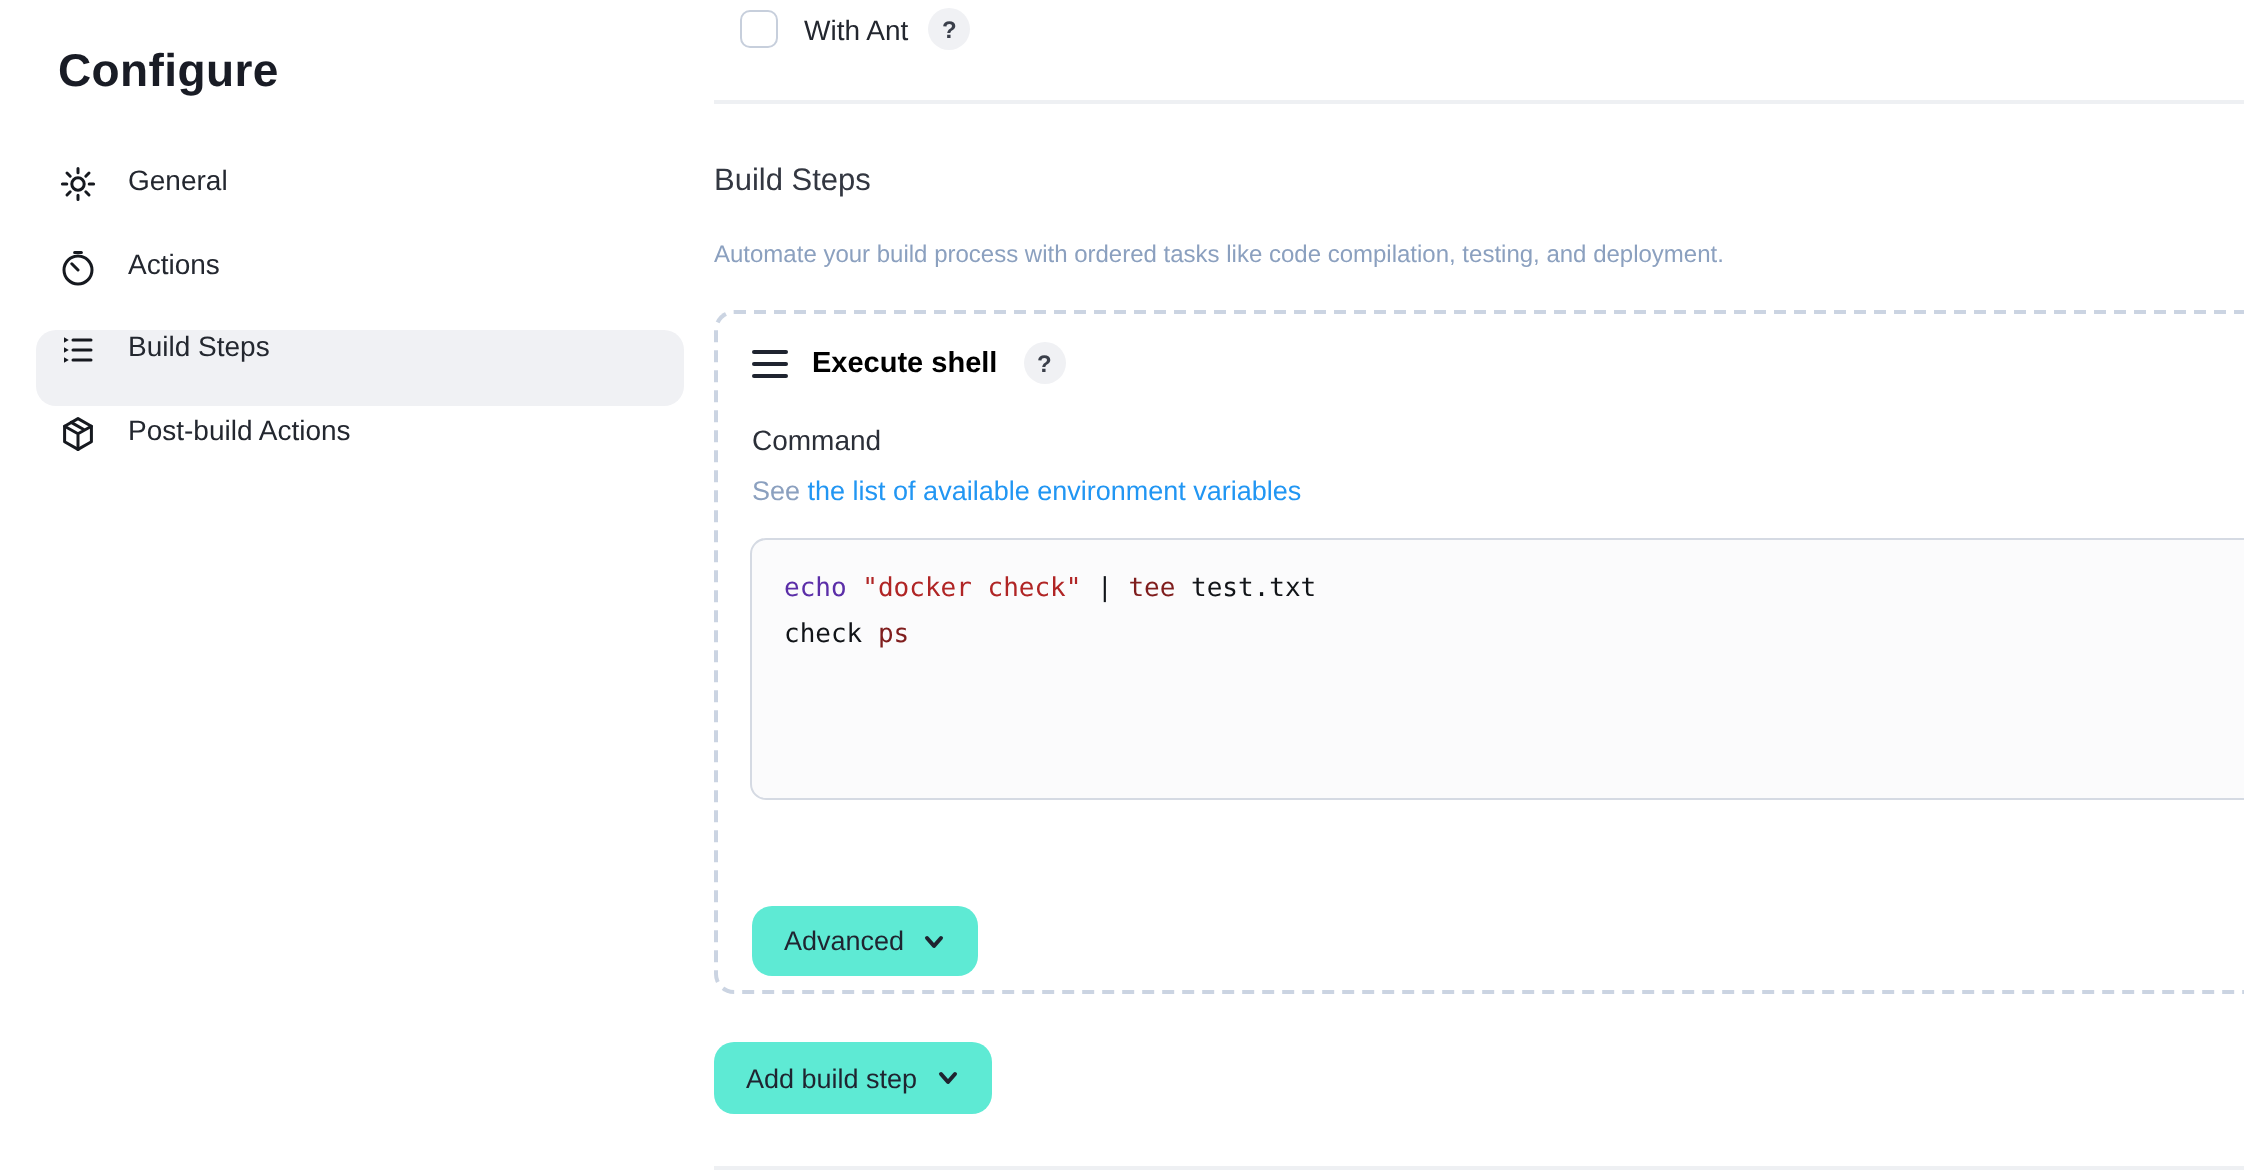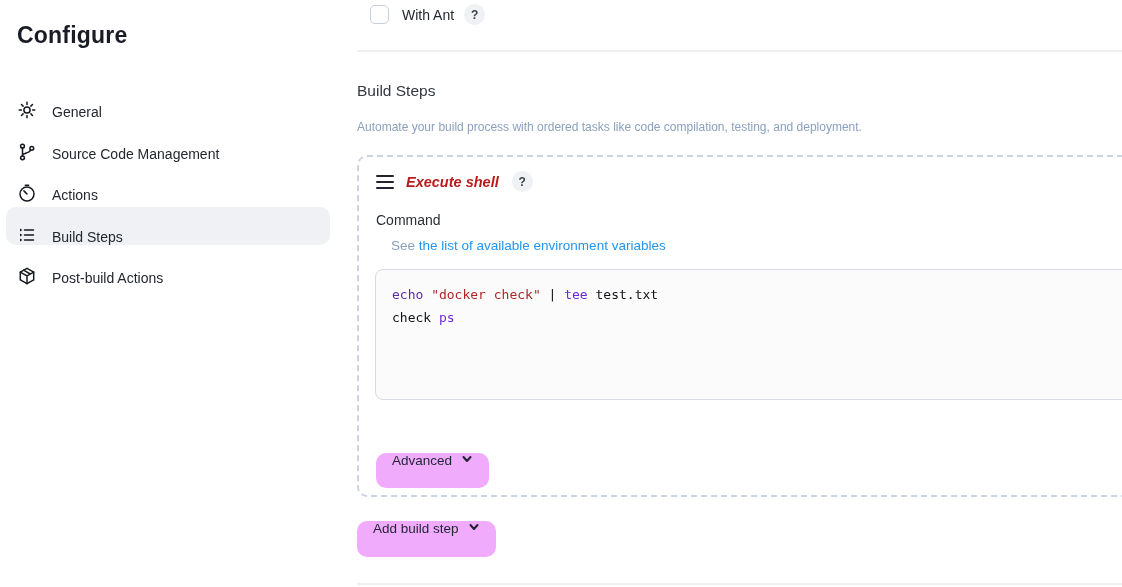--- a/index.html
+++ b/index.html
@@ -1,25 +1,25 @@
 <!DOCTYPE html>
 <html><head>
 <meta charset="utf-8">
 <style>
   * { margin:0; padding:0; box-sizing:border-box; }
   html,body { width:1122px; height:587px; background:#ffffff; overflow:hidden;
     font-family:"Liberation Sans", sans-serif; }
   body { position:relative; }
 
   
-  .sidebar { position:absolute; left:0; top:0; width:345px; height:587px; }
+  .sidebar { position:absolute; left:12px; top:0; width:345px; height:587px; }
   .sidebar-title { position:absolute; left:17px; top:22px; font-size:23px;
     font-weight:800; color:#191c25; letter-spacing:0.2px; }
   .sidebar-menu { position:absolute; top:82px; left:6px; width:324px; }
-  .menu-item { height:38px; display:flex; align-items:flex-end; padding-left:11px;
+  .menu-item { height:38px; display:flex; align-items:flex-start; padding-left:11px;
     gap:15px; border-radius:10px; margin-bottom:3.5px; font-size:14px;
     color:#23272f; cursor:pointer; }
   .menu-item.active { background:#f0f1f4; }
   .menu-item .icon { width:20px; height:20px; display:flex; align-items:center;
     justify-content:center; color:#16191f; }
   .menu-item svg { width:20px; height:20px; stroke:#16191f; fill:none;
     stroke-width:1.5; stroke-linecap:round; stroke-linejoin:round; }
 
   
   .main { position:absolute; left:357px; top:0; right:0; height:587px; }
@@ -43,35 +43,35 @@
     color:#8ba0bf; }
 
   
   .step-card { position:absolute; top:155px; left:0; right:-40px; height:342px;
     border:2px dashed #cbd4e2; border-radius:10px; background:#fff; }
   .card-header { position:absolute; top:14px; left:17px; display:flex;
     align-items:center; gap:16px; }
   .drag-handle { width:18px; height:14px; display:flex; flex-direction:column;
     justify-content:space-between; cursor:grab; }
   .drag-handle span { display:block; height:2px; background:#1f2430; border-radius:1px; }
-  .step-title { font-size:14.5px; font-weight:700; color:#b91c1c; margin-left:-4px;font-style:italic; }
+  .step-title { font-size:14.5px; font-weight:700; color:#000000; margin-left:-4px; }
   .command-label { position:absolute; top:55px; left:17px; font-size:14px; color:#2b2f38; }
-  .env-hint { position:absolute; top:81px; left:32px; font-size:13.5px; color:#8ba0bf; }
+  .env-hint { position:absolute; top:81px; left:17px; font-size:13.5px; color:#8ba0bf; }
   .env-hint a { color:#2196f3; text-decoration:none; cursor:pointer; }
 
   .code-editor { position:absolute; top:112px; left:16px; right:16px; height:131px;
     background:#fbfbfc; border:1px solid #d5dae3; border-radius:8px;
     padding:13px 16px; font-family:"DejaVu Sans Mono", monospace; font-size:13px;
     line-height:23px; color:#111418; cursor:text; }
   .tok-keyword { color:#5b2ea8; }
   .tok-string  { color:#b02525; }
-  .tok-builtin { color:#6d28d9; }
+  .tok-builtin { color:#7f1d1d; }
   .tok-plain   { color:#111418; }
 
-  .btn { display:inline-flex; gap:9px; background:#f0abfc;
+  .btn { display:inline-flex; align-items:center; gap:9px; background:#5eead4;
     border:none; border-radius:10px; font-family:"Liberation Sans", sans-serif;
     font-size:13.5px; color:#1f2430; cursor:pointer; }
   .btn svg { width:12px; height:12px; stroke:#1f2430; stroke-width:2;
     fill:none; stroke-linecap:round; stroke-linejoin:round; }
   .advanced-btn { position:absolute; top:296px; left:17px; height:35px; padding:0 16px; }
   .add-step-btn { position:absolute; top:521px; left:0; height:36px; padding:0 16px; }
 </style>
 </head>
 <body>
 
@@ -83,31 +83,20 @@
     <div class="menu-item">
       <span class="icon">
         <svg viewBox="0 0 20 20">
             <circle cx="10" cy="10" r="3.1"></circle>
             <path d="M10 2.2v2.2M10 15.6v2.2M2.2 10h2.2M15.6 10h2.2M4.5 4.5l1.6 1.6M13.9 13.9l1.6 1.6M15.5 4.5l-1.6 1.6M6.1 13.9l-1.6 1.6"></path>
           </svg>
       </span>
       <span>General</span>
     </div>
 
-    <div class="menu-item">
-      <span class="icon">
-        <svg viewBox="0 0 20 20">
-            <circle cx="5.5" cy="4.2" r="1.9"></circle>
-            <circle cx="14.8" cy="6.3" r="1.9"></circle>
-            <circle cx="5.5" cy="15.8" r="1.9"></circle>
-            <path d="M5.5 6.1v7.8M13.6 8C12.4 10.8 9 11 5.8 12.2"></path>
-          </svg>
-      </span>
-      <span>Source Code Management</span>
-    </div>
 
     <div class="menu-item">
       <span class="icon">
         <svg viewBox="0 0 20 20">
             <circle cx="10" cy="11" r="7"></circle>
             <path d="M10 11L6.9 7.9M8.3 2.3h3.4"></path>
           </svg>
       </span>
       <span>Actions</span>
     </div>

